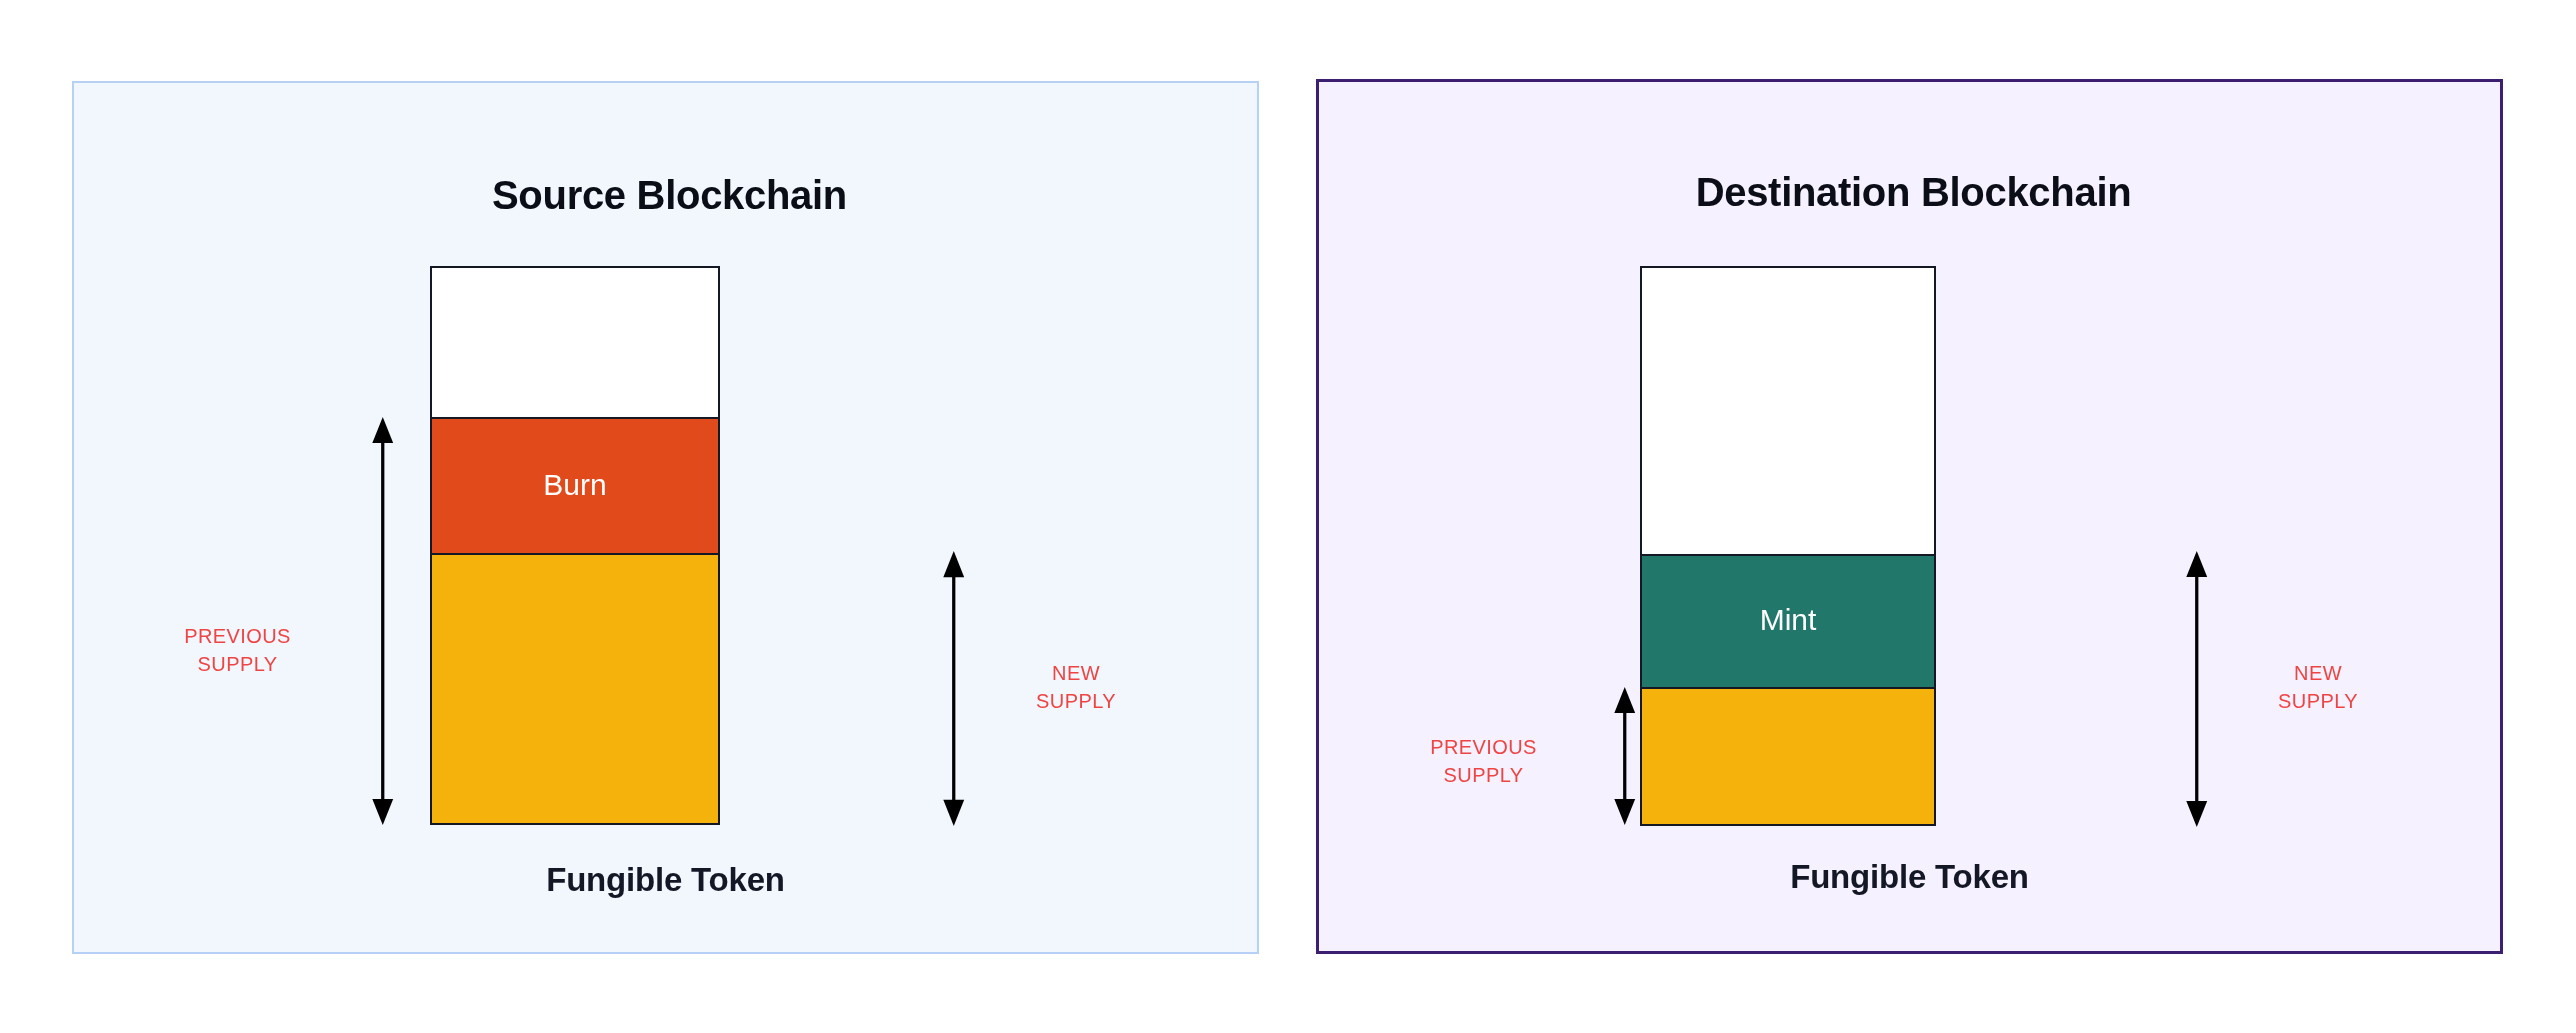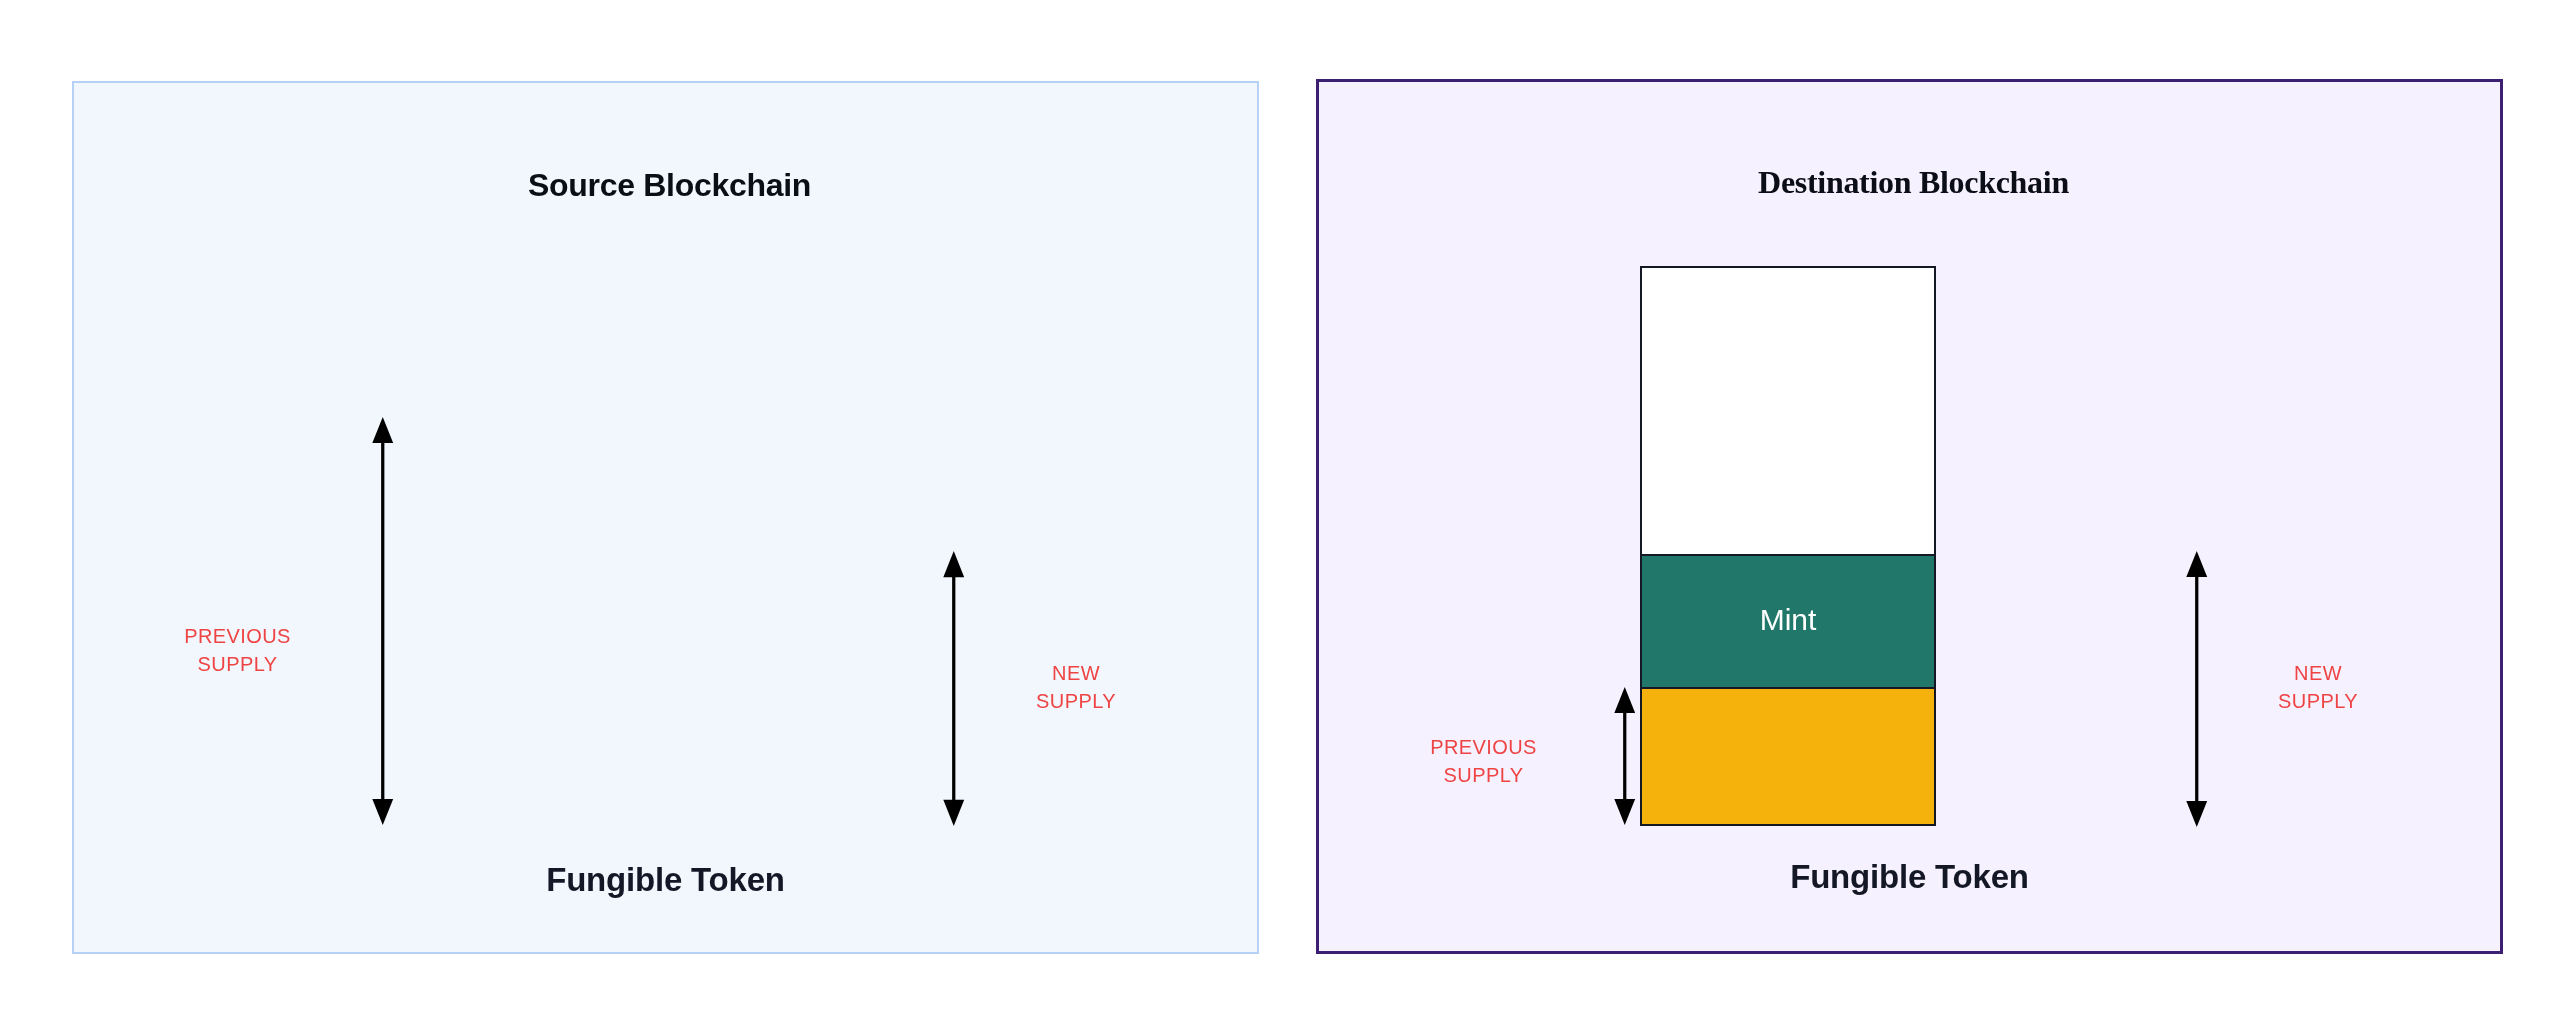--- a/index.html
+++ b/index.html
@@ -41,28 +41,28 @@
     background: #f5f1fe;
     border: 3.9px solid #3d1f72;
   }
 
   
   .panel-title {
     position: absolute;
     left: 8px;
     right: 0;
     text-align: center;
-    font-size: 32px;
+    font-size: 40px;
     font-weight: bold;
     color: #0b0d17;
     letter-spacing: -0.3px;
     white-space: nowrap;
   }
   .panel-source .panel-title { top: 57px; }
-  .panel-destination .panel-title { top: 55px; font-family: Liberation Serif, serif; }
+  .panel-destination .panel-title { top: 55px; }
 
   
   .panel-caption {
     position: absolute;
     text-align: center;
     font-size: 33px;
     font-weight: bold;
     color: #131726;
     white-space: nowrap;
     letter-spacing: -0.2px;
@@ -184,20 +184,27 @@
 </head>
 <body>
 
 <div class="diagram-root">
 
   <section class="panel panel-source">
     <h2 class="panel-title">Source Blockchain</h2>
     <div class="panel-caption">Fungible Token</div>
   </section>
 
+  <div class="token-bar bar-source">
+    <div class="bar-seg seg-headroom"></div>
+    <div class="bar-seg seg-burn">
+      <span class="bar-seg-label">Burn</span>
+    </div>
+    <div class="bar-seg seg-supply-source"></div>
+  </div>
 
   <div class="measure m-src-prev">
     <svg width="23.5" height="408" viewBox="0 0 36 626" aria-hidden="true">
       <line x1="18" y1="24" x2="18" y2="602" stroke="#000000" stroke-width="5"></line>
       <polygon points="18,0 2,40 34,40" fill="#000000"></polygon>
       <polygon points="18,626 2,586 34,586" fill="#000000"></polygon>
     </svg>
   </div>
   <div class="measure-label align-center m-src-prev-label"><span>PREVIOUS</span><br><span>SUPPLY</span></div>
 

